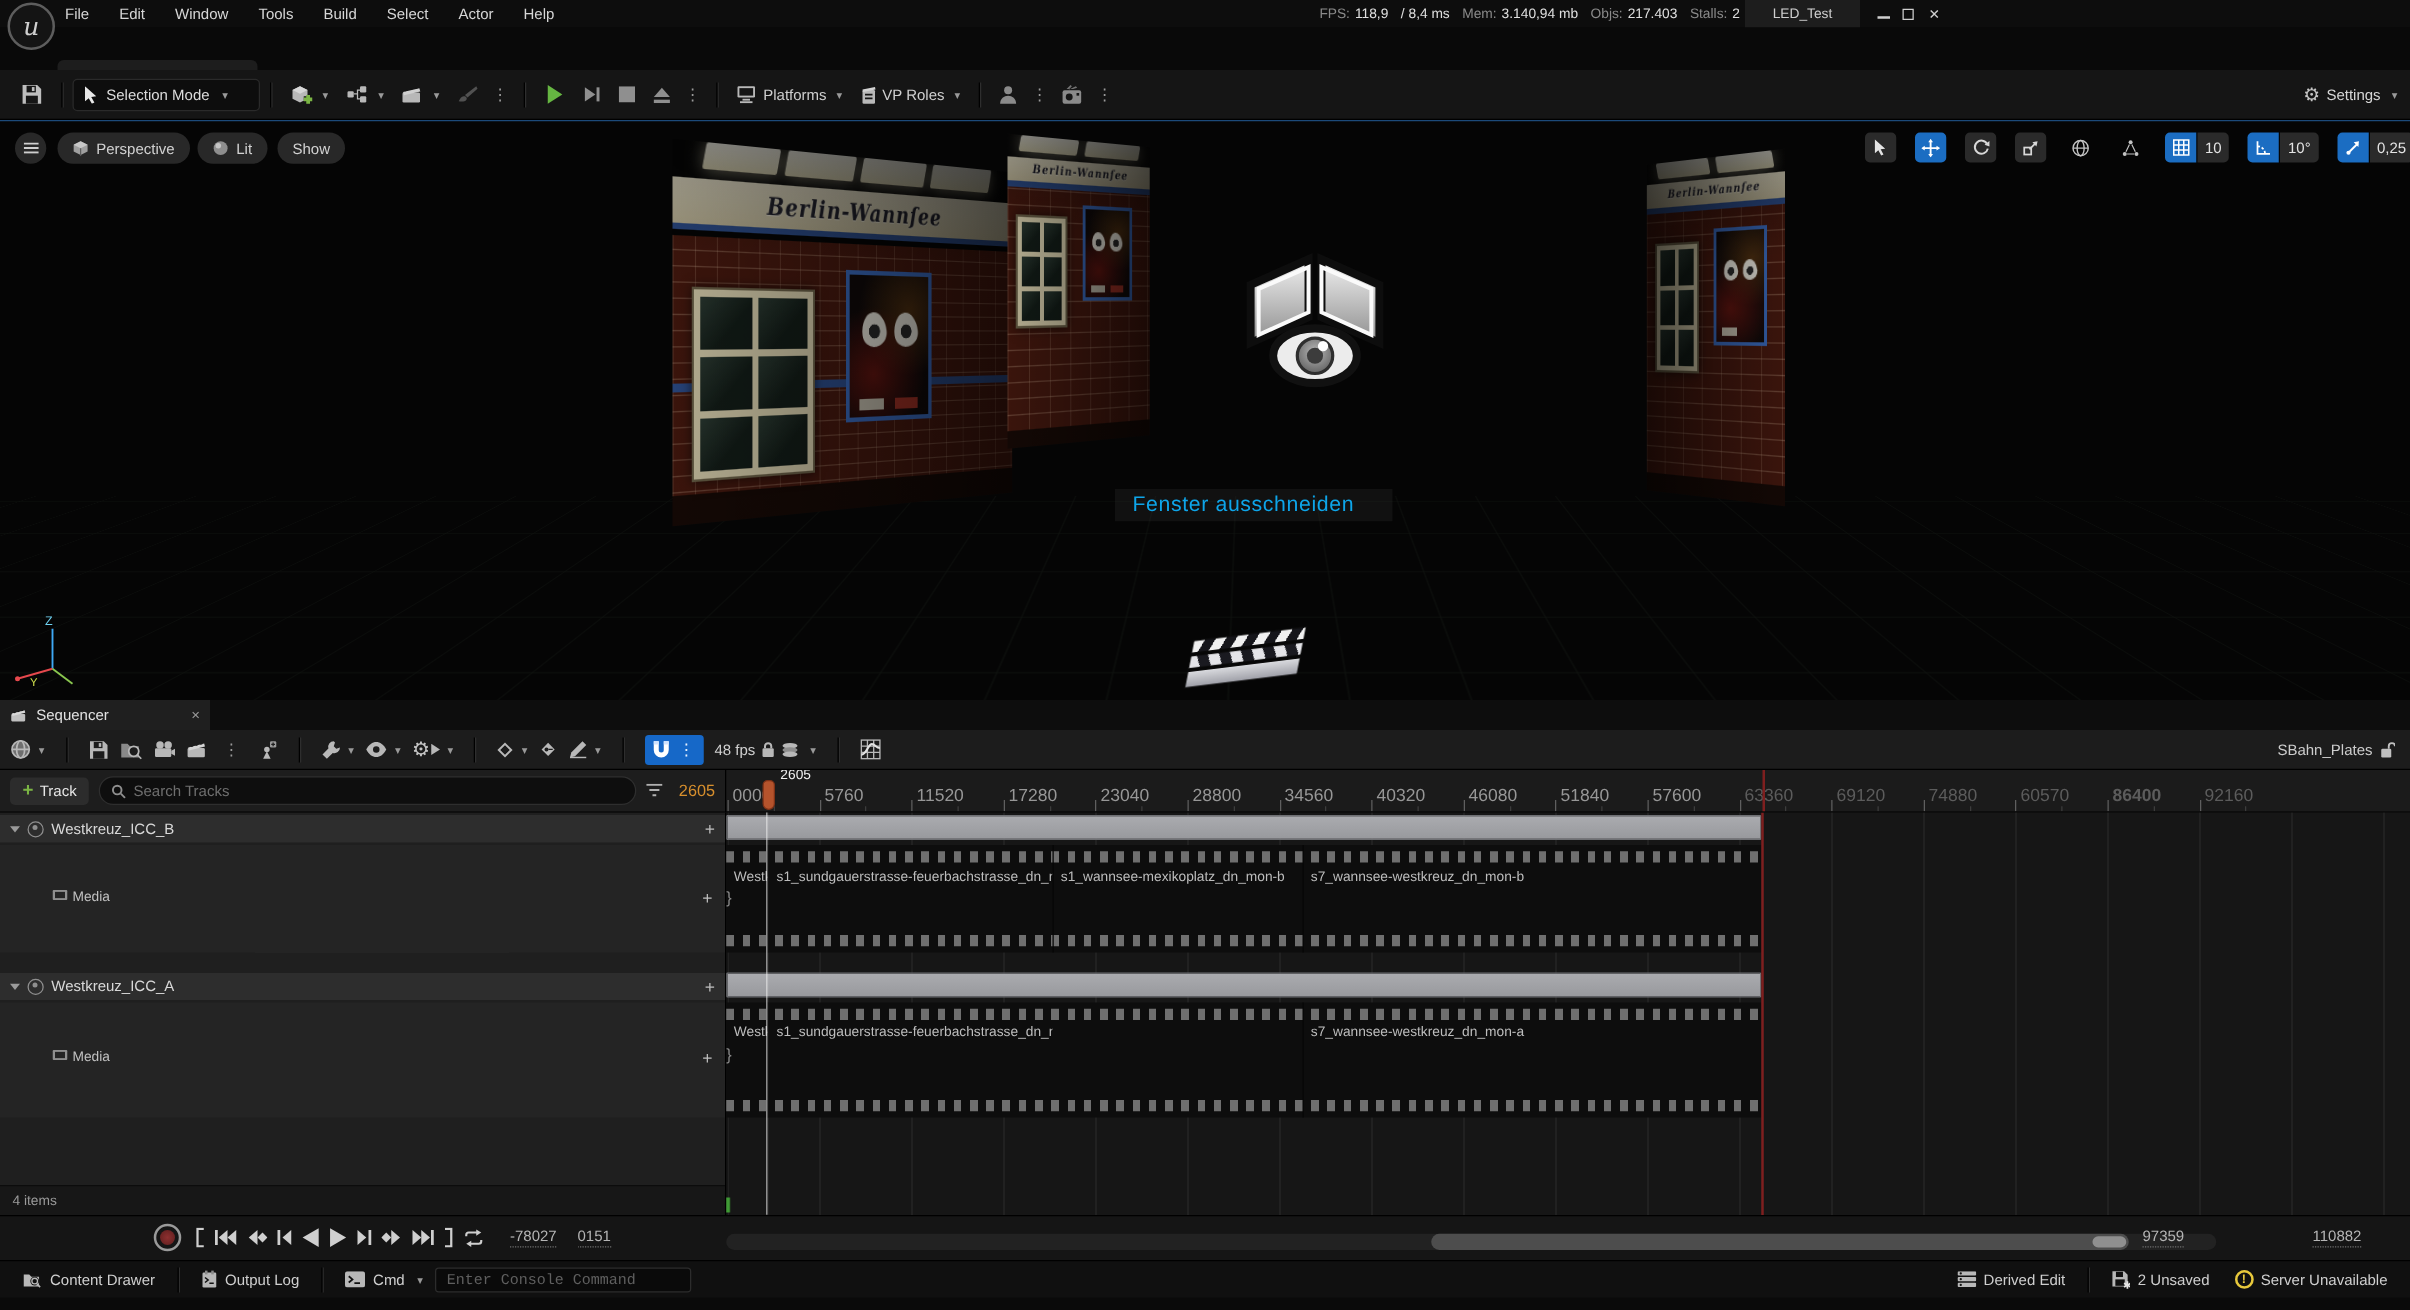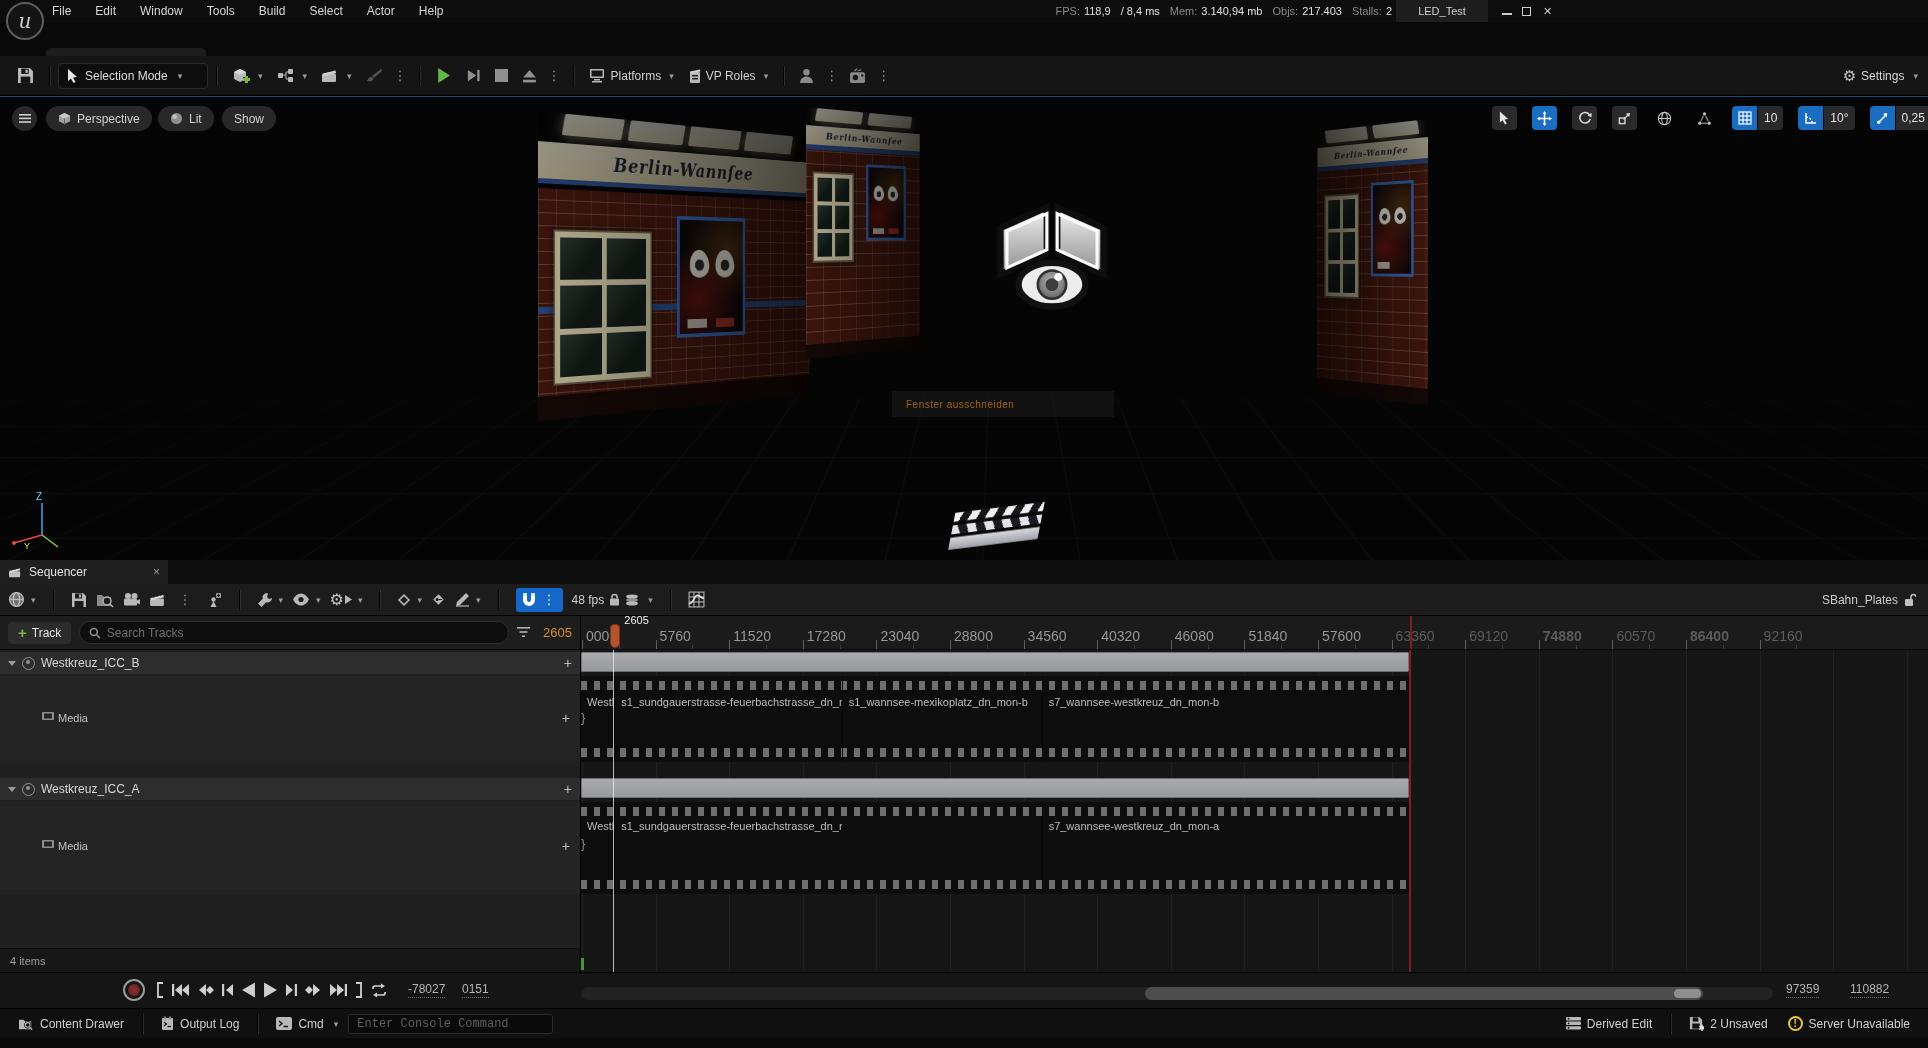--- a/index.html
+++ b/index.html
@@ -57,21 +57,21 @@
   .w-window{position:absolute;background:#d9d0ae;border:2px solid #6b6148;padding:6px;display:grid;grid-template-columns:1fr 1fr;grid-template-rows:1fr 1fr 1fr;gap:6px;box-shadow:0 0 10px rgba(0,0,0,.6)}
   .w-window i{background:linear-gradient(135deg,#2c3b33,#131d18 60%)}
   .w-poster{position:absolute;border:4px solid #3b6cc0;background:
     radial-gradient(circle at 30% 70%,rgba(170,30,20,.55),transparent 55%),
     radial-gradient(circle at 75% 25%,rgba(200,120,30,.35),transparent 50%),#100a0a;overflow:hidden}
   .w-eyes{position:absolute;left:0;right:0;top:26%;display:flex;justify-content:center;gap:10%}
   .w-eyes i{width:30%;height:0;padding-bottom:34%;background:radial-gradient(circle at 50% 55%,#2b2b2b 0 28%,#f0ede2 30% 100%);border-radius:50% 50% 50% 50%/60% 60% 40% 40%;transform:rotate(-8deg)}
   .w-cap{position:absolute;bottom:5%;height:8%;background:#c8c2b2}
   .w-shade{position:absolute;inset:0;background:linear-gradient(90deg,rgba(0,0,0,.18),rgba(0,0,0,.62)),linear-gradient(rgba(0,0,0,.35),transparent 30%)}
   .w-shade.rev{background:linear-gradient(270deg,rgba(0,0,0,.18),rgba(0,0,0,.66)),linear-gradient(rgba(0,0,0,.35),transparent 30%)}
-  #hinttext{left:892px;top:294px;width:222px;height:26px;background:rgba(70,70,70,.18);color:#a16207;font-size:10px;display:flex;align-items:center;padding-left:14px;letter-spacing:.5px}
+  #hinttext{left:892px;top:294px;width:222px;height:26px;background:rgba(70,70,70,.18);color:#0ea5e9;font-size:17px;display:flex;align-items:center;padding-left:14px;letter-spacing:.5px}
   
   #clapper{left:950px;top:506px;width:92px;height:42px;transform:rotate(-7deg) skewX(-18deg)}
   #clapper .c1,#clapper .c2{height:11px;background:repeating-linear-gradient(115deg,#f0f0f0 0 8px,#15151a 8px 16px);border:1px solid #0a0a0a}
   #clapper .c2{margin-top:1px;background:repeating-linear-gradient(65deg,#e4e4e8 0 8px,#1a1a20 8px 16px)}
   #clapper .cb{height:14px;margin-top:1px;background:linear-gradient(#d9dade,#9fa0a8);border:1px solid #0a0a0a}
   
   #seq-tabrow{left:0;top:560px;width:1928px;height:24px;background:#0d0d0d}
   #seq-tab{left:0;top:560px;width:168px;height:24px;background:#1f1f1f;display:flex;align-items:center;gap:7px;padding:0 8px;font-size:12px;color:#e2e2e2}
   #seq-tab .close{margin-left:auto;color:#9a9a9a;font-size:12px}
   #seq-toolbar{left:0;top:584px;width:1928px;height:32px;background:#1c1c1c;border-bottom:1px solid #000;display:flex;align-items:center;padding-left:8px;gap:9px}
@@ -770,21 +770,21 @@
       <div class="tickM" style="left: 737px;"></div>
       <div class="ticklab" style="left: 741px;">57600</div>
       <div class="tickm" style="left: 773.8px;"></div>
       <div class="tickM" style="left: 810.6px;"></div>
       <div class="ticklab dim" style="left: 814.6px;">63360</div>
       <div class="tickm" style="left: 847.4px;"></div>
       <div class="tickM" style="left: 884.2px;"></div>
       <div class="ticklab dim" style="left: 888.2px;">69120</div>
       <div class="tickm" style="left: 921px;"></div>
       <div class="tickM" style="left: 957.8px;"></div>
-      <div class="ticklab dim" style="left: 961.8px; font-weight: bold;">74880</div>
+      <div class="ticklab dim" style="left: 961.8px;">74880</div>
       <div class="tickm" style="left: 994.6px;"></div>
       <div class="tickM" style="left: 1031.4px;"></div>
       <div class="ticklab dim" style="left: 1035.4px;">60570</div>
       <div class="tickm" style="left: 1068.2px;"></div>
       <div class="tickM" style="left: 1105px;"></div>
       <div class="ticklab dim" style="left: 1109px; font-weight: bold;">86400</div>
       <div class="tickm" style="left: 1141.8px;"></div>
       <div class="tickM" style="left: 1178.6px;"></div>
       <div class="ticklab dim" style="left: 1182.6px;">92160</div>
       <div class="tickm" style="left: 1215.4px;"></div>
@@ -940,21 +940,21 @@
             <path d="M15 9v1a2 2 0 0 1-2 2H5"></path>
             <polygon points="7,9.5 3,12 7,14.5" fill="#cfcfcf" stroke="none"></polygon>
           </svg>
         </span>
     </div>
     <span class="numfield" style="left:408px">-78027</span>
     <span class="numfield" style="left:462px">0151</span>
     <div id="scrolltrack"></div>
     <div id="scrollthumb"></div>
     <div id="scrollcap"></div>
-    <span class="numfield" style="left:1786px">97359</span>
+    <span class="numfield" style="left:1714px">97359</span>
     <span class="numfield" style="left:1850px">110882</span>
   </div>
 
   <div class="abs" id="statusbar">
     <span class="sbtn">
       <svg width="16" height="14" viewBox="0 0 18 16" fill="none">
           <path d="M1 3h5l2 2h7v9H1z" fill="#b8b8b8"></path>
           <circle cx="11" cy="9" r="4" fill="#101010"></circle>
           <circle cx="11" cy="9" r="2.6" fill="none" stroke="#b8b8b8" stroke-width="1.2"></circle>
           <line x1="13" y1="11.5" x2="16" y2="14.5" stroke="#b8b8b8" stroke-width="1.4"></line>

